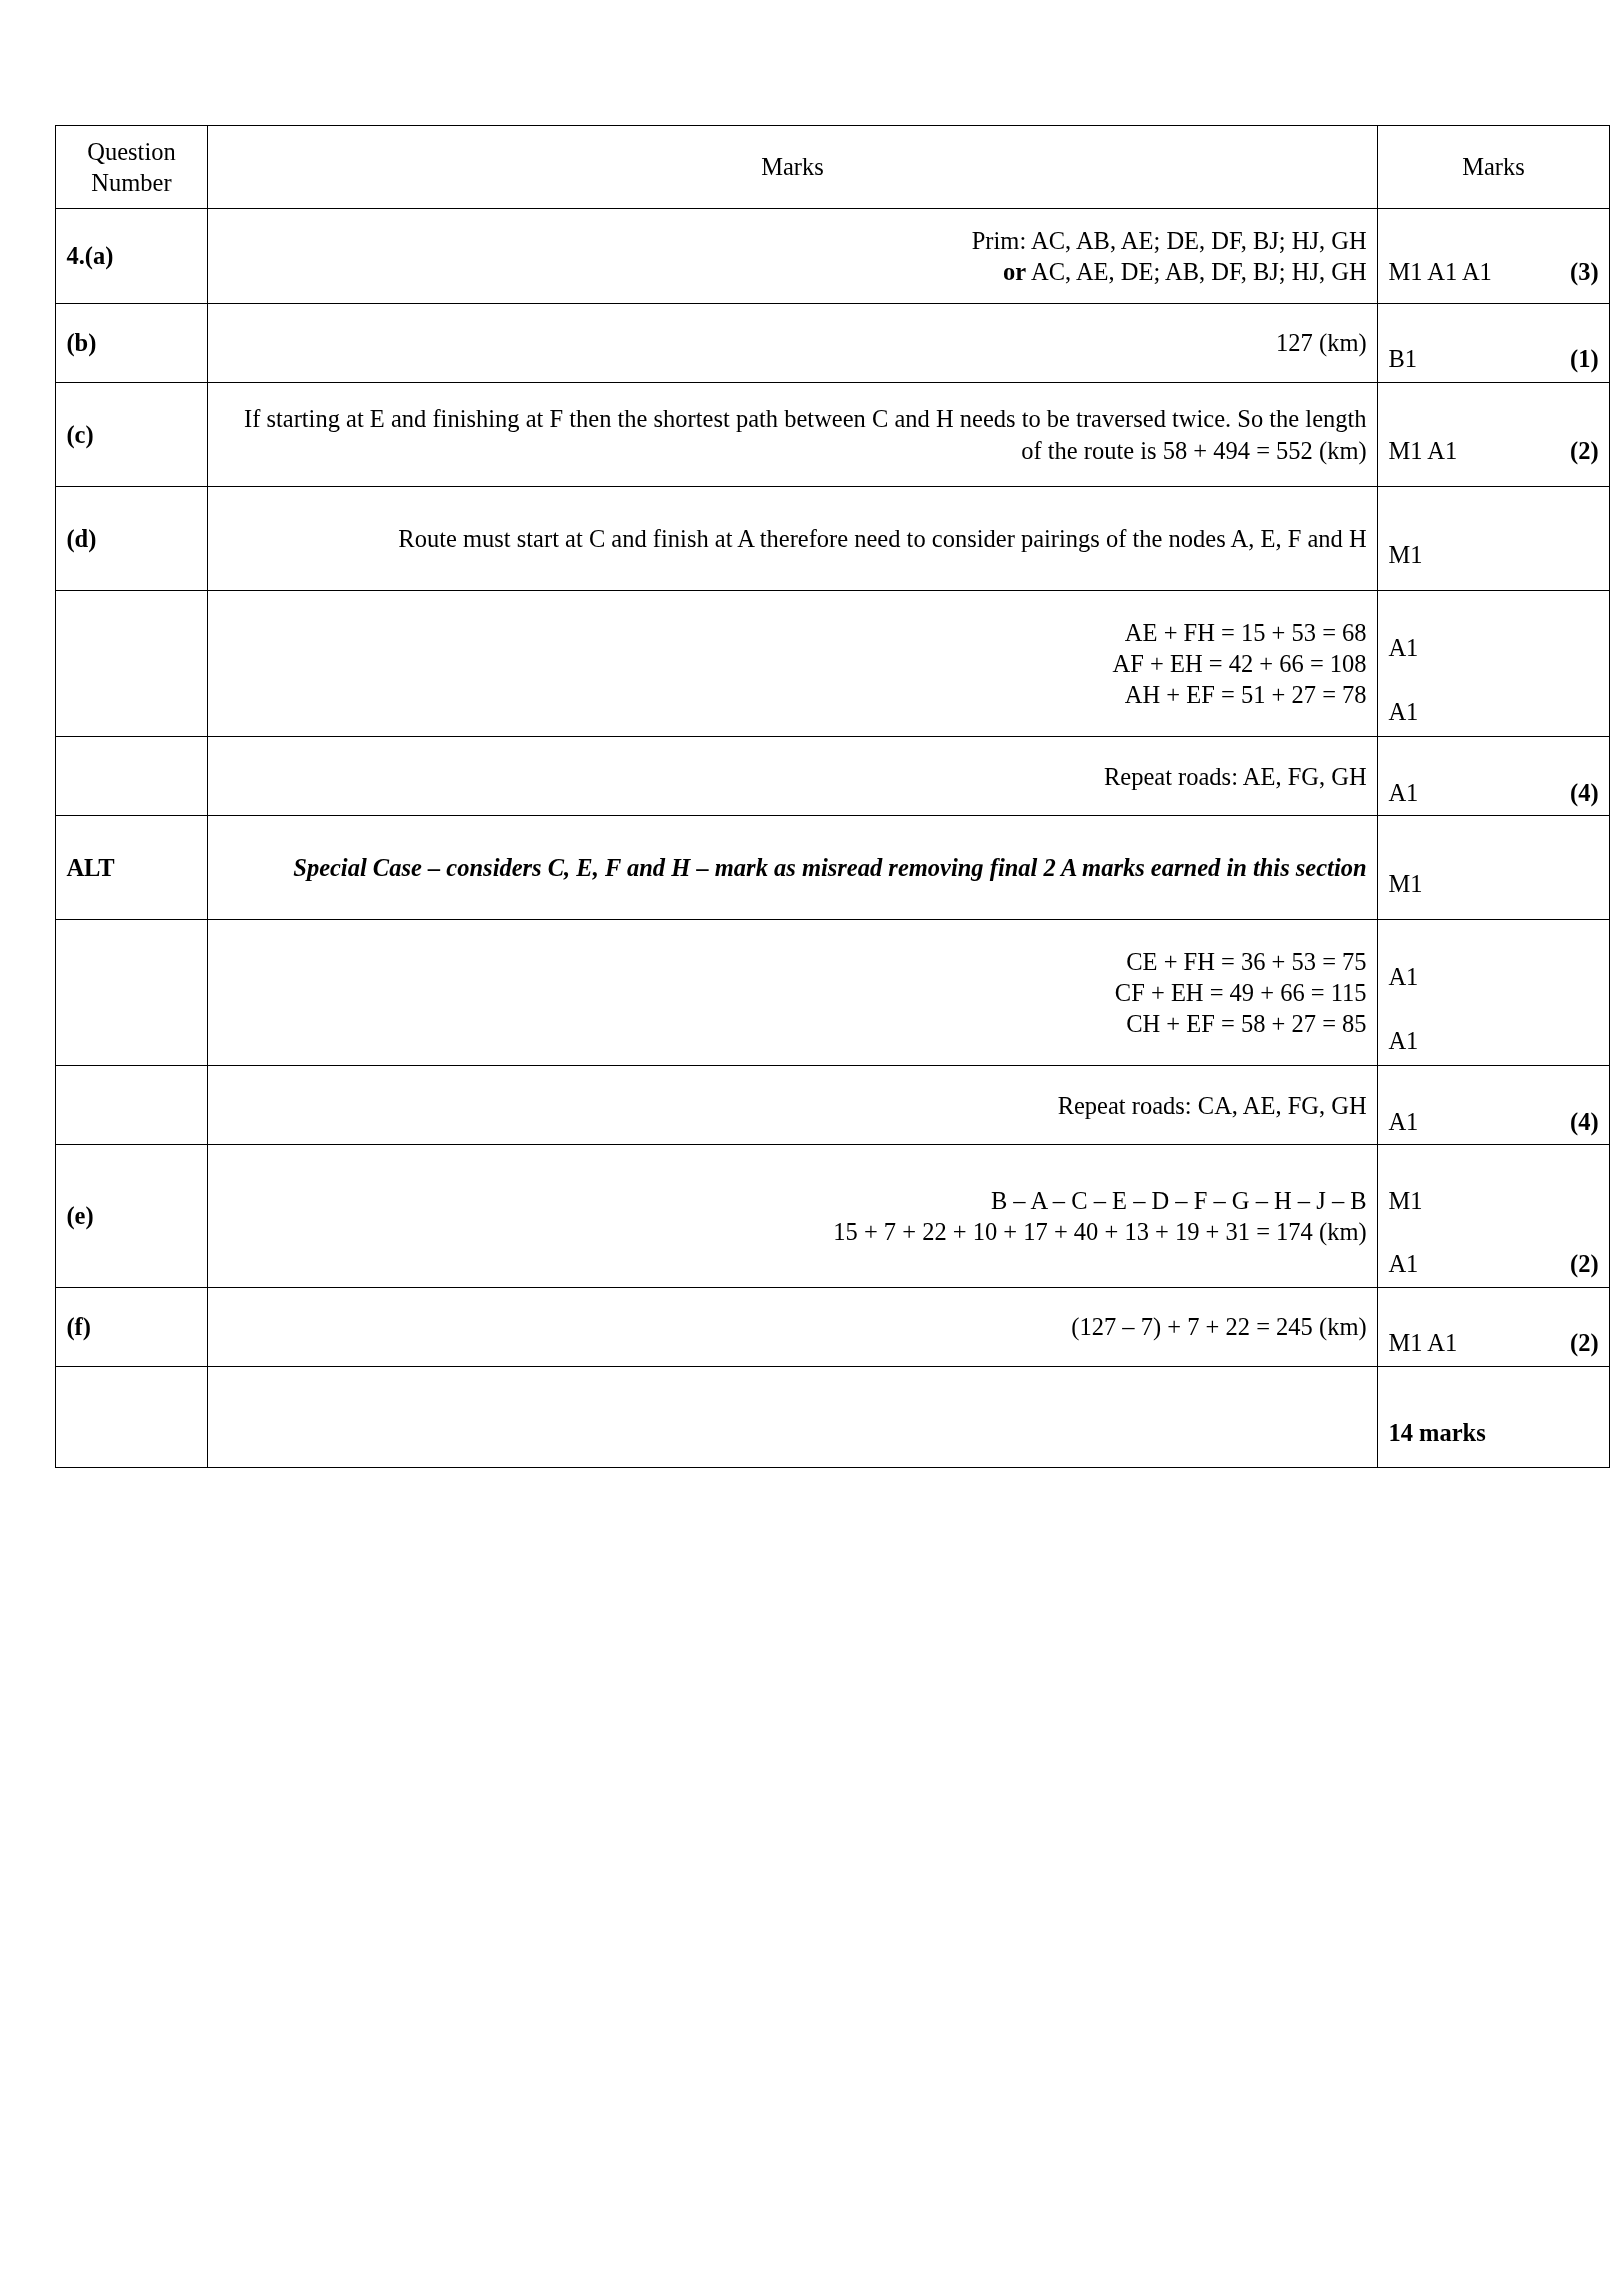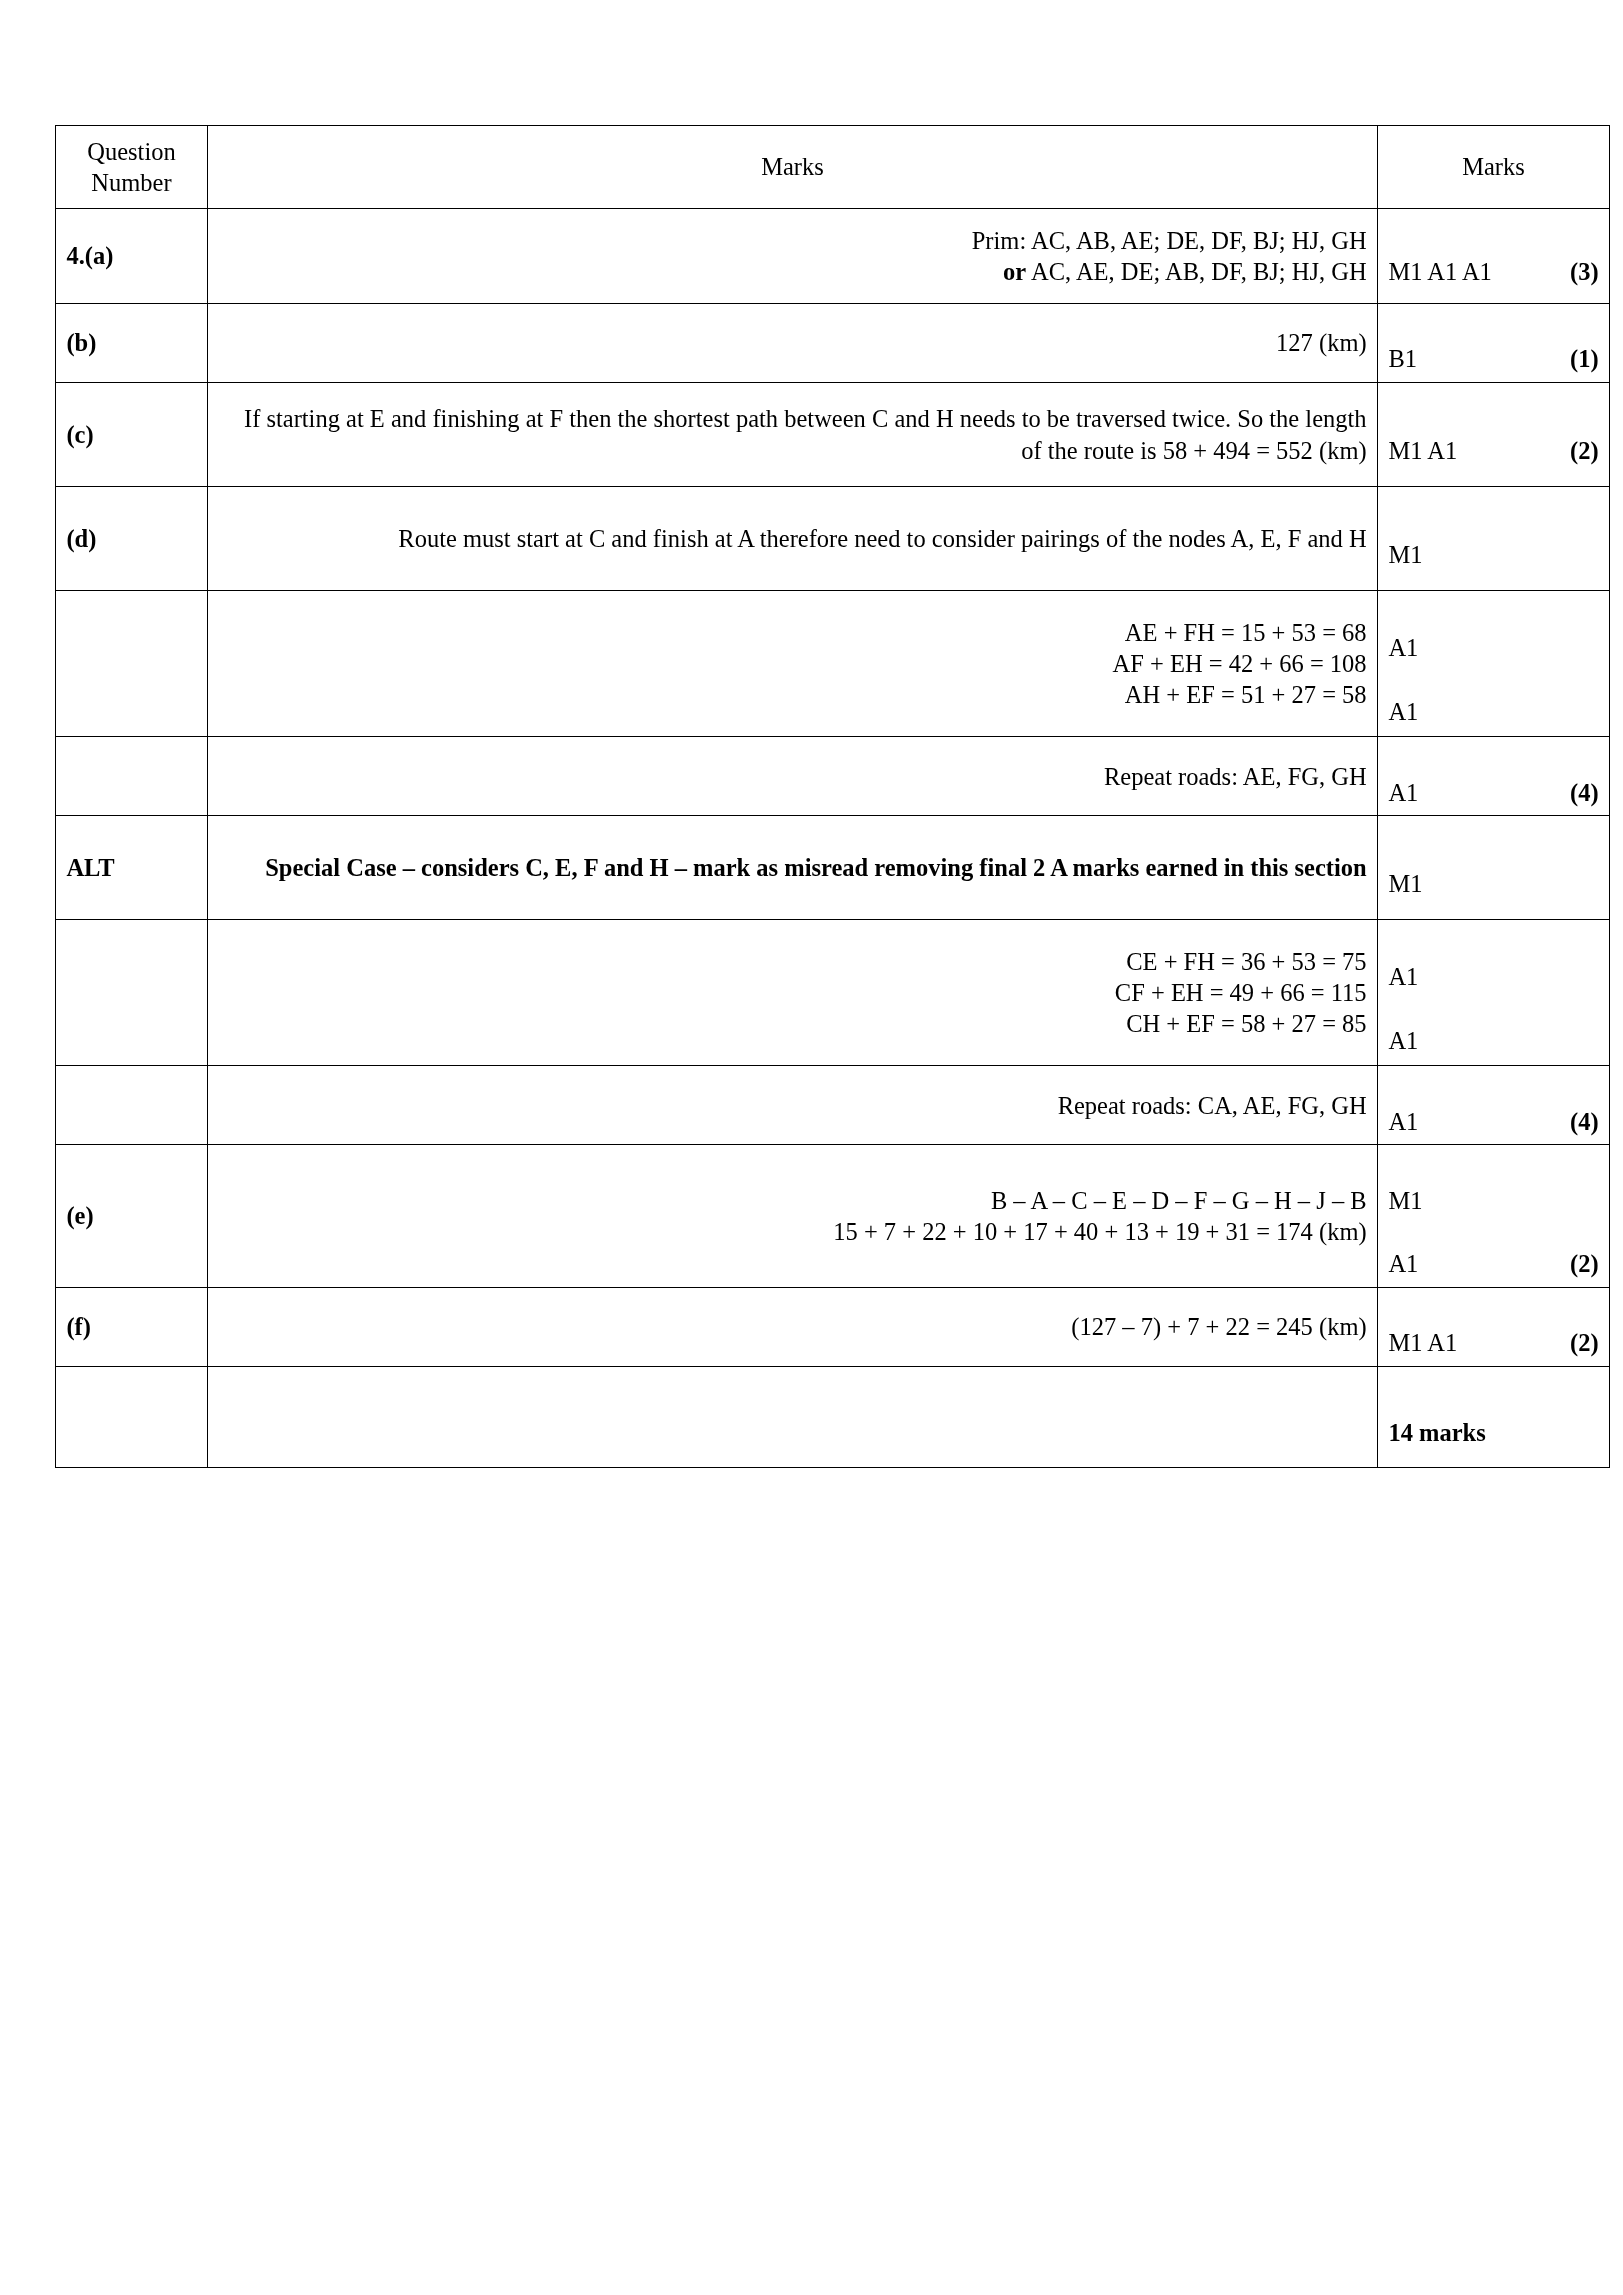--- a/index.html
+++ b/index.html
@@ -29,21 +29,21 @@
     border: 1.5px solid #000000;
     vertical-align: middle;
     padding: 7.4px 10.4px;
     overflow: hidden;
   }
   col.c-q { width: 152px; }
   col.c-m { width: 232px; }
   .qcell { text-align: left; font-weight: bold; padding-left: 3px; padding-right: 3px; }
   td.hdr { font-weight: normal; text-align: center; }
   .scell .sline { text-align: right; }
-  .sline.boldline { font-weight: bold; }
+  .sline.boldline { font-weight: bold; font-style: italic; }
   .mcell { padding-left: 12px; padding-right: 10.4px; }
   .mline { display: flex; justify-content: space-between; align-items: baseline; margin-top: 32px; }
   .mtotal { font-weight: bold; }
   .mbold { font-weight: bold; }
   b { font-weight: bold; }
 </style>
 </head>
 <body>
 
 <div class="page">
@@ -112,21 +112,21 @@
               <span class="mtotal"></span>
             </div>
       </td>
     </tr>
 
     <tr style="height:146px;">
       <td class="qcell"></td>
       <td class="scell">
         <div class="sline"><span>AE + FH = 15 + 53 = 68</span></div>
         <div class="sline"><span>AF + EH = 42 + 66 = 108</span></div>
-        <div class="sline"><span>AH + EF = 51 + 27 = 58</span></div>
+        <div class="sline"><span>AH + EF = 51 + 27 = 78</span></div>
       </td>
       <td class="mcell">
         <div class="mline">
               <span class="mcode">A1</span>
             </div>
         <div class="mline">
               <span class="mcode">A1</span>
             </div>
       </td>
     </tr>

